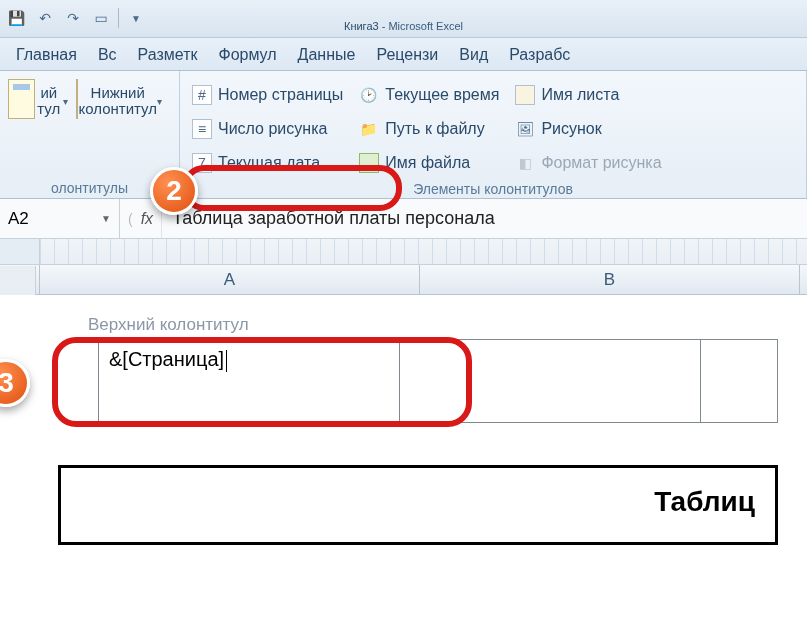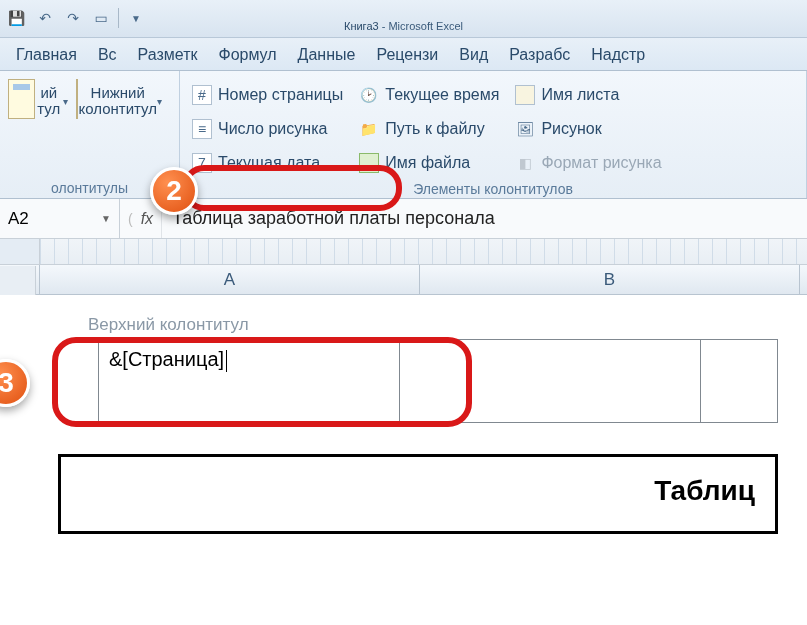--- a/index.html
+++ b/index.html
@@ -244,21 +244,21 @@
   }
   .header-sec:last-child { border-right: none; }
   .callout-3 {
     position: absolute;
     border: 6px solid #d91818;
     border-radius: 24px;
     pointer-events: none;
     z-index: 50;
   }
   .doc-table {
-    margin-top: 31px;
+    margin-top: 42px;
     border: 3px solid #000;
     height: 80px;
     position: relative;
   }
   .doc-table-title {
     position: absolute;
     right: 20px; top: 18px;
     font-size: 28px;
     font-weight: bold;
     color: #000;
@@ -299,21 +299,20 @@
 
 <div class="tabs">
   <div class="tab">Главная</div>
   <div class="tab">Вс</div>
   <div class="tab">Разметк</div>
   <div class="tab">Формул</div>
   <div class="tab">Данные</div>
   <div class="tab">Рецензи</div>
   <div class="tab">Вид</div>
   <div class="tab">Разрабс</div>
-  <div class="tab">Надстр</div>
 </div>
 
 <div class="ribbon">
 
   <div class="group" style="width:180px">
     <div class="group-body">
       <div class="bigbtn upper" style="width:60px">
         <div class="bigicon"></div>
         <div class="lbl">ий
 тул</div>

